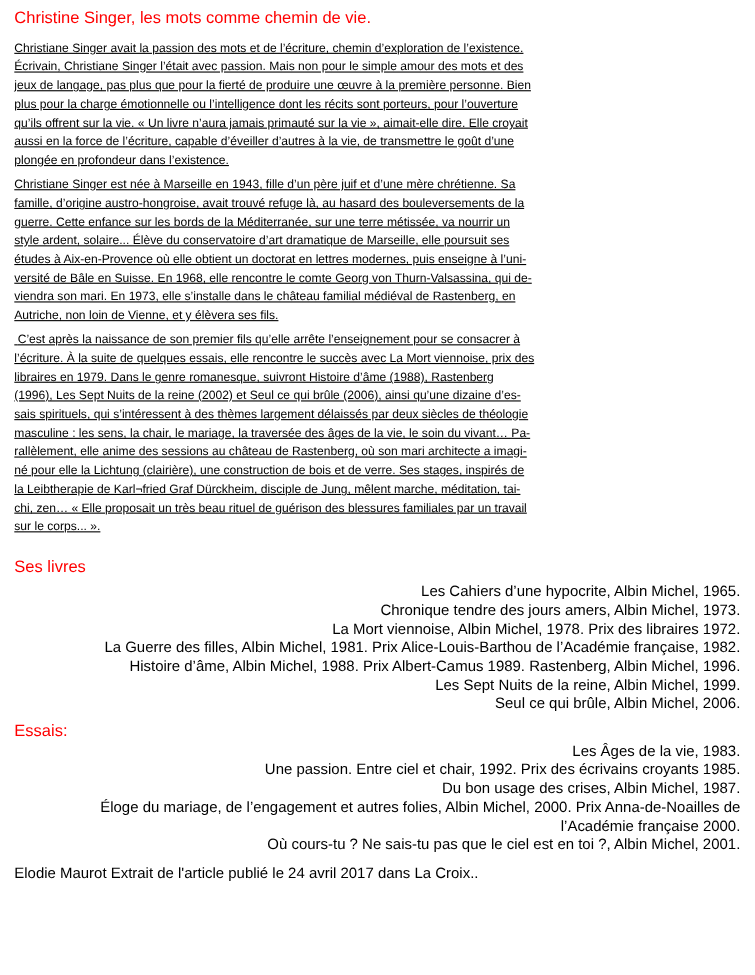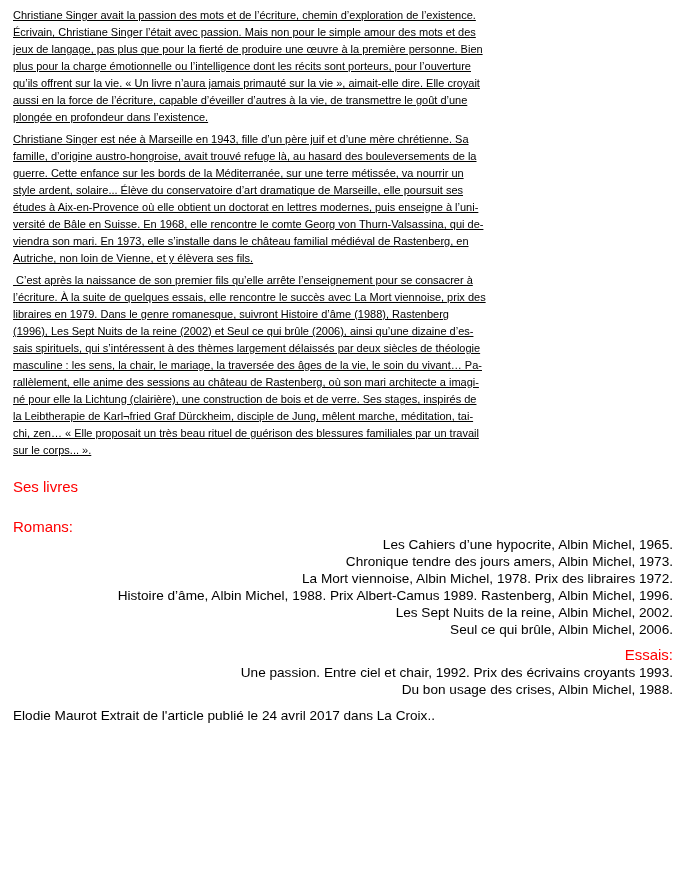--- a/index.html
+++ b/index.html
@@ -44,21 +44,20 @@
   }
   .section-heading {
     font-size: 15px;
     font-weight: 400;
     line-height: 18px;
     color: #ff0000;
     margin: 22px 0 0 0;
   }
   .section-heading.essais {
     margin-top: 8px;
-    text-align: right;
   }
   .book-list {
     margin: 0;
     padding: 0;
   }
   .book-item {
     font-size: 13.6px;
     line-height: 17px;
     white-space: pre-wrap;
     text-align: right;
@@ -68,20 +67,21 @@
     line-height: 17px;
     margin: 9px 0 0 0;
     white-space: pre-wrap;
   }
 </style>
 </head>
 <body>
 
 <article class="page">
 
+  <h1 class="title">Christine Singer, les mots comme chemin de vie.</h1>
 
   <p class="para">Christiane Singer avait la passion des mots et de l’écriture, chemin d’exploration de l’existence.
 Écrivain, Christiane Singer l’était avec passion. Mais non pour le simple amour des mots et des
 jeux de langage, pas plus que pour la fierté de produire une œuvre à la première personne. Bien
 plus pour la charge émotionnelle ou l’intelligence dont les récits sont porteurs, pour l’ouverture
 qu’ils offrent sur la vie. « Un livre n’aura jamais primauté sur la vie », aimait-elle dire. Elle croyait
 aussi en la force de l’écriture, capable d’éveiller d’autres à la vie, de transmettre le goût d’une
 plongée en profondeur dans l’existence.</p>
 
   <p class="para">Christiane Singer est née à Marseille en 1943, fille d’un père juif et d’une mère chrétienne. Sa
@@ -101,34 +101,38 @@
 masculine : les sens, la chair, le mariage, la traversée des âges de la vie, le soin du vivant… Pa-
 rallèlement, elle anime des sessions au château de Rastenberg, où son mari architecte a imagi-
 né pour elle la Lichtung (clairière), une construction de bois et de verre. Ses stages, inspirés de
 la Leibtherapie de Karl¬fried Graf Dürckheim, disciple de Jung, mêlent marche, méditation, tai-
 chi, zen… « Elle proposait un très beau rituel de guérison des blessures familiales par un travail
 sur le corps... ».</p>
 
   <h2 class="books-heading">Ses livres</h2>
 
   <section>
-    <h3 class="section-heading">Romans:</h3>
     <div class="book-list">
       <div class="book-item">Les Cahiers d’une hypocrite, Albin Michel, 1965.</div>
       <div class="book-item">Chronique tendre des jours amers, Albin Michel, 1973.</div>
       <div class="book-item">La Mort viennoise, Albin Michel, 1978. Prix des libraires 1972.</div>
+      <div class="book-item">La Guerre des filles, Albin Michel, 1981. Prix Alice-Louis-Barthou de l’Académie française, 1982.</div>
       <div class="book-item">Histoire d’âme, Albin Michel, 1988. Prix Albert-Camus 1989. Rastenberg, Albin Michel, 1996.</div>
-      <div class="book-item">Les Sept Nuits de la reine, Albin Michel, 2002.</div>
+      <div class="book-item">Les Sept Nuits de la reine, Albin Michel, 1999.</div>
       <div class="book-item">Seul ce qui brûle, Albin Michel, 2006.</div>
     </div>
   </section>
 
   <section>
     <h3 class="section-heading essais">Essais:</h3>
     <div class="book-list">
-      <div class="book-item">Une passion. Entre ciel et chair, 1992. Prix des écrivains croyants 1993.</div>
-      <div class="book-item">Du bon usage des crises, Albin Michel, 1988.</div>
+      <div class="book-item">Les Âges de la vie, 1983.</div>
+      <div class="book-item">Une passion. Entre ciel et chair, 1992. Prix des écrivains croyants 1985.</div>
+      <div class="book-item">Du bon usage des crises, Albin Michel, 1987.</div>
+      <div class="book-item">Éloge du mariage, de l’engagement et autres folies, Albin Michel, 2000. Prix Anna-de-Noailles de
+l’Académie française 2000.</div>
+      <div class="book-item">Où cours-tu ? Ne sais-tu pas que le ciel est en toi ?, Albin Michel, 2001.</div>
     </div>
   </section>
 
   <p class="attribution">Elodie Maurot Extrait de l'article publié le 24 avril 2017 dans La Croix..</p>
 
 </article>
 
 </body></html>

